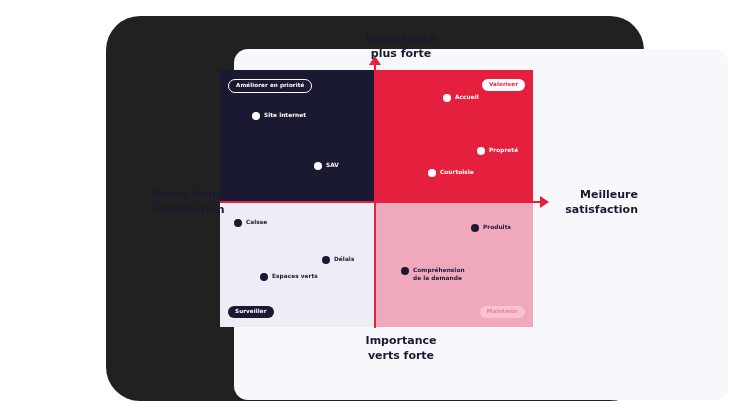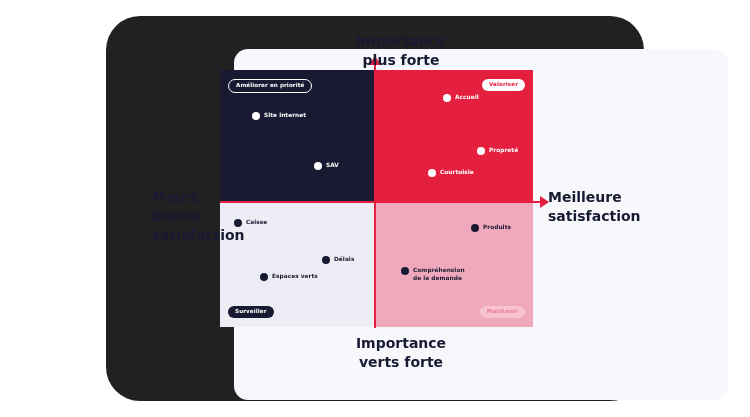--- a/index.html
+++ b/index.html
@@ -128,29 +128,29 @@
     letter-spacing: 0.05px;
   }
   .point.on-dark .point-dot   { background: #ffffff; }
   .point.on-dark .point-label { color: #ffffff; }
   .point.on-light .point-dot   { background: #191932; }
   .point.on-light .point-label { color: #191932; }
 
   
   .axis-caption {
     position: absolute;
-    font-size: 14px;
+    font-size: 11px;
     font-weight: bold;
     color: #191932;
     line-height: 1.35;
   }
   #caption-top    { left: 346px; top: 32px;  width: 110px; text-align: center; }
   #caption-bottom { left: 346px; top: 334px; width: 110px; text-align: center; }
   #caption-left   { left: 152px; top: 188px; width: 80px;  text-align: left; }
-  #caption-right  { left: 548px; top: 188px; width: 90px;  text-align: left; }
+  #caption-right  { left: 548px; top: 188px; width: 90px;  text-align: right; }
 </style>
 </head>
 <body>
 
 <div id="device-frame">
   <div id="device-screen"></div>
 </div>
 
 <div id="matrix">
 

